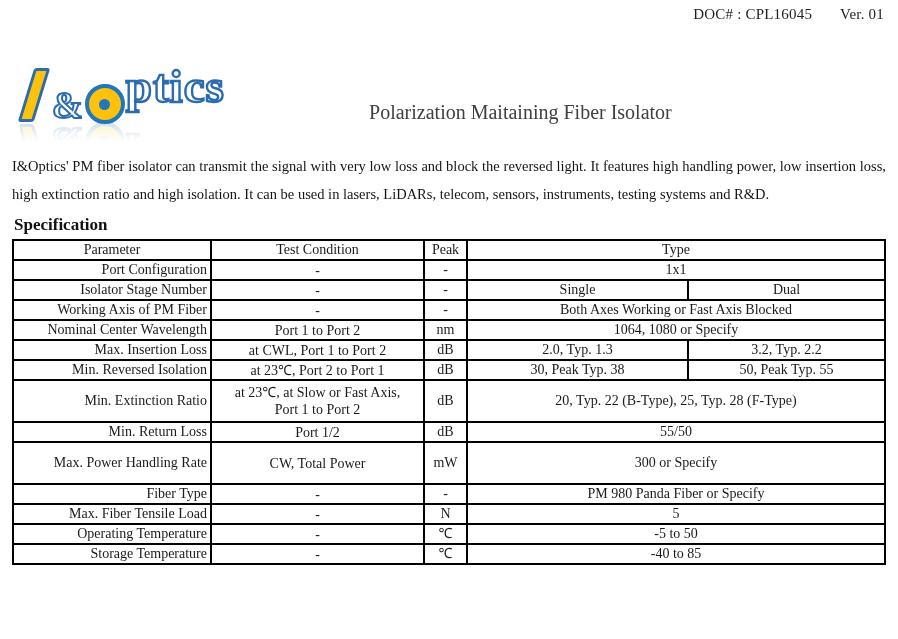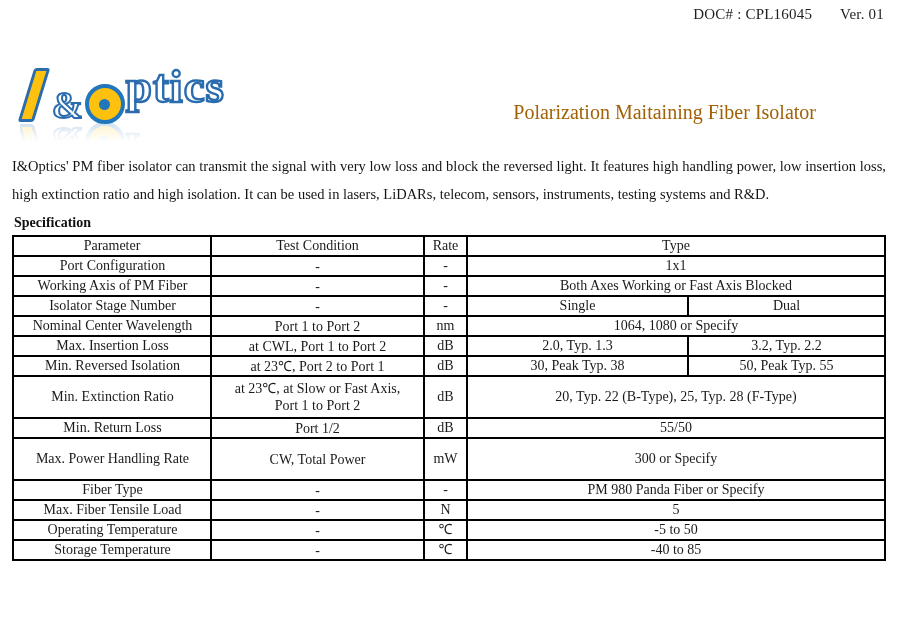--- a/index.html
+++ b/index.html
@@ -48,49 +48,49 @@
     position: absolute; left: 50%; top: 50%;
     width: 11px; height: 11px; margin: -5.5px 0 0 -5.5px;
     background: #2276bb; border-radius: 50%;
   }
   .logo-rest {
     font-size: 47px; font-weight: 700; line-height: .92;
     color: #ffffff; -webkit-text-stroke: 2.4px #2a6cae;
     letter-spacing: 1px; margin-bottom: 20px;
   }
   .page-title {
-    flex: 1; text-align: right;
+    flex: 1; text-align: center;
     font-size: 20px; margin: 0 70px 4px 0;
-    color: #a16207;
+    color: #404040;
   }
 
   .description {
     margin: 24px 12px 0 12px;
     font-size: 14.5px; line-height: 28px;
     text-align: justify; color: #151515;
   }
   .spec-heading {
     margin: 7px 0 4px 14px;
-    font-size: 14px; font-weight: 700; color: #111;
+    font-size: 17px; font-weight: 700; color: #111;
   }
 
   table.spec {
     margin-left: 12px;
     width: 872px;
     border-collapse: collapse;
     table-layout: fixed;
   }
   table.spec th, table.spec td {
     border: 2px solid #000;
     font-size: 14px; font-weight: 400;
     color: #1a1a1a;
     text-align: center; vertical-align: middle;
     padding: 0 3px; height: 20px; line-height: 18px;
   }
-  table.spec td.param { text-align: center; padding-left: 4px; }
+  table.spec td.param { text-align: right; padding-left: 4px; }
   table.spec td.cond  { white-space: pre-line; line-height: 17px; }
   tr.tall td { height: 42px; }
 </style>
 </head>
 <body>
 
 <div class="page">
 
   <div class="doc-header">
     <span>DOC# : CPL16045</span><span class="ver">Ver. 01</span>
@@ -117,41 +117,41 @@
       <col style="width:198px">
         <col style="width:213px">
         <col style="width:43px">
         <col style="width:221px">
         <col style="width:197px">
     </colgroup>
     <tbody>
         <tr>
       <th>Parameter</th>
       <th>Test Condition</th>
-      <th>Rate</th>
+      <th>Peak</th>
       <th colspan="2">Type</th>
     </tr>
     <tr>
       <td class="param">Port Configuration</td>
       <td class="cond">-</td>
       <td>-</td>
       <td colspan="2">1x1</td>
-    </tr>
-    <tr>
-      <td class="param">Working Axis of PM Fiber</td>
-      <td class="cond">-</td>
-      <td>-</td>
-      <td colspan="2">Both Axes Working or Fast Axis Blocked</td>
     </tr>
     <tr>
       <td class="param">Isolator Stage Number</td>
       <td class="cond">-</td>
       <td>-</td>
       <td>Single</td>
       <td>Dual</td>
+    </tr>
+    <tr>
+      <td class="param">Working Axis of PM Fiber</td>
+      <td class="cond">-</td>
+      <td>-</td>
+      <td colspan="2">Both Axes Working or Fast Axis Blocked</td>
     </tr>
     <tr>
       <td class="param">Nominal Center Wavelength</td>
       <td class="cond">Port 1 to Port 2</td>
       <td>nm</td>
       <td colspan="2">1064, 1080 or Specify</td>
     </tr>
     <tr>
       <td class="param">Max. Insertion Loss</td>
       <td class="cond">at CWL, Port 1 to Port 2</td>

